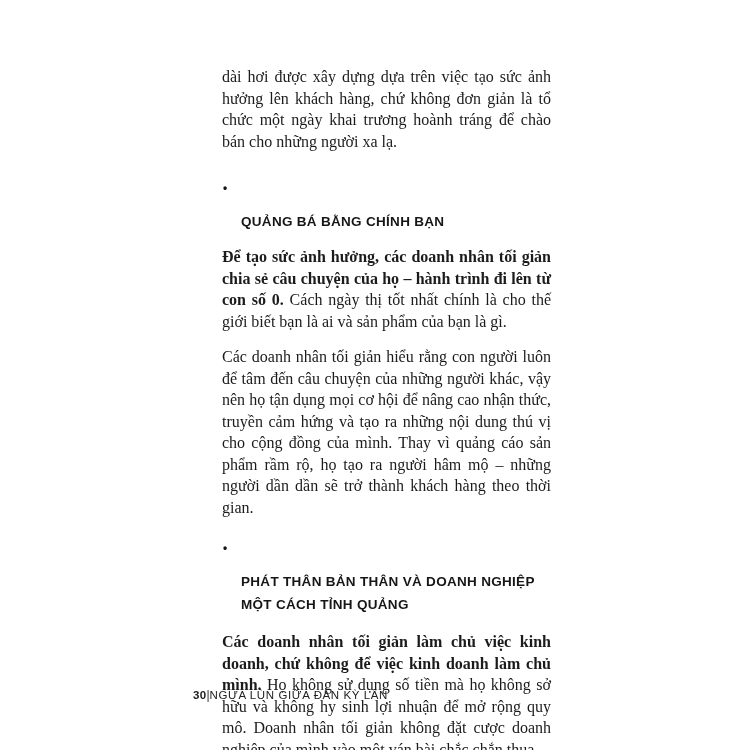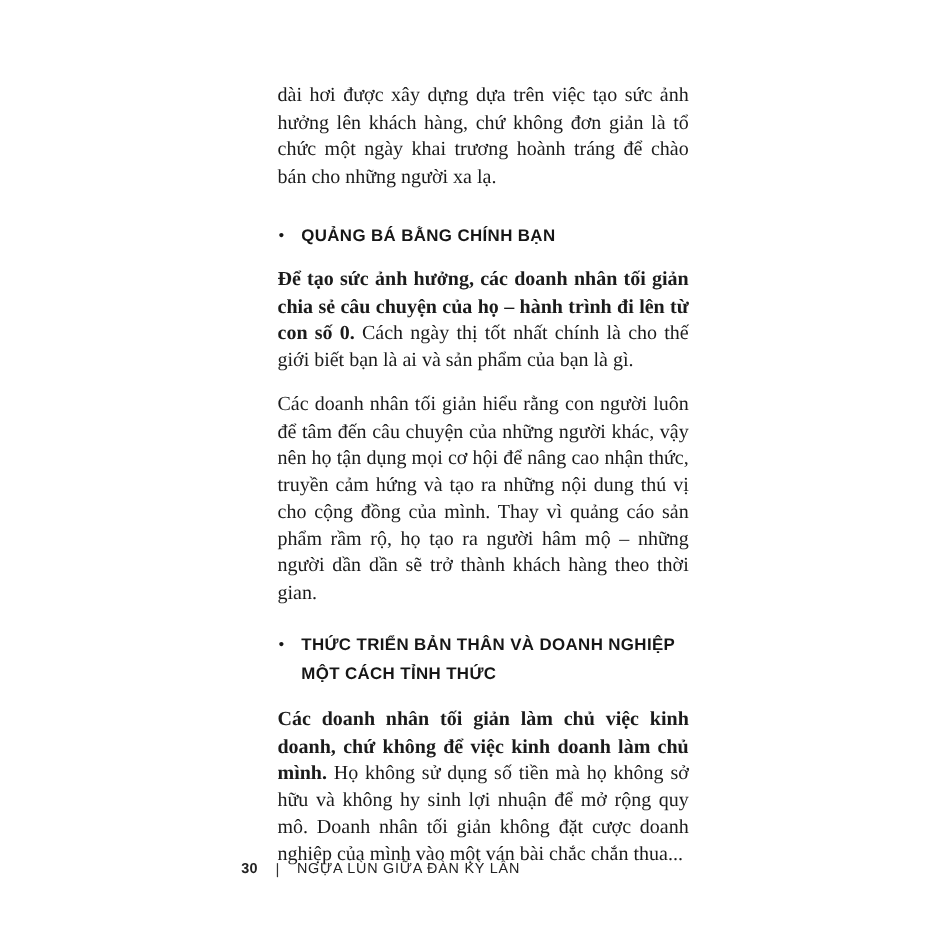--- a/index.html
+++ b/index.html
@@ -43,36 +43,36 @@
     line-height: 23px;
   }
   .section-heading .bullet {
     flex: 0 0 18px;
     width: 18px;
     font-size: 12px;
     line-height: 23px;
   }
   .section-heading .heading-lines {
     flex: 1;
+    margin-top: 33px;
   }
   .section-heading .heading-line {
     display: block;
   }
   .heading-1 { margin: 25px 0 13px 1px; }
   .heading-2 { margin: 19px 0 15px 1px; }
   .para-2 { margin-top: 0; }
   .para-3 { margin-top: 14px; }
   .para-4 { margin-top: 1px; }
   .footer {
     position: absolute;
     left: 193px;
     top: 688px;
     display: flex;
     align-items: center;
-    gap: 14px;
     font-family: "Liberation Sans", sans-serif;
     font-size: 11.5px;
     color: #222222;
   }
   .footer .page-number {
     font-weight: bold;
     letter-spacing: 0.3px;
   }
   .footer .separator {
     font-weight: normal;
@@ -101,22 +101,22 @@
     <p class="body-para para-2">
       <span class="lead-bold">Để tạo sức ảnh hưởng, các doanh nhân tối giản chia sẻ câu chuyện của họ – hành trình đi lên từ con số 0.</span>
       <span>Cách ngày thị tốt nhất chính là cho thế giới biết bạn là ai và sản phẩm của bạn là gì.</span>
     </p>
 
     <p class="body-para para-3">Các doanh nhân tối giản hiểu rằng con người luôn để tâm đến câu chuyện của những người khác, vậy nên họ tận dụng mọi cơ hội để nâng cao nhận thức, truyền cảm hứng và tạo ra những nội dung thú vị cho cộng đồng của mình. Thay vì quảng cáo sản phẩm rầm rộ, họ tạo ra người hâm mộ – những người dần dần sẽ trở thành khách hàng theo thời gian.</p>
 
     <div class="section-heading heading-2">
       <span class="bullet">•</span>
       <span class="heading-lines">
-        <span class="heading-line">THỨC TRIỂN BẢN THÂN VÀ DOANH NGHIỆP</span>
-        <span class="heading-line">MỘT CÁCH TỈNH THỨC</span>
+        <span class="heading-line">PHÁT THÂN BẢN THÂN VÀ DOANH NGHIỆP</span>
+        <span class="heading-line">MỘT CÁCH TỈNH QUẢNG</span>
       </span>
     </div>
 
     <p class="body-para para-4">
       <span class="lead-bold">Các doanh nhân tối giản làm chủ việc kinh doanh, chứ không để việc kinh doanh làm chủ mình.</span>
       <span>Họ không sử dụng số tiền mà họ không sở hữu và không hy sinh lợi nhuận để mở rộng quy mô. Doanh nhân tối giản không đặt cược doanh nghiệp của mình vào một ván bài chắc chắn thua...</span>
     </p>
 
   </div>
 

